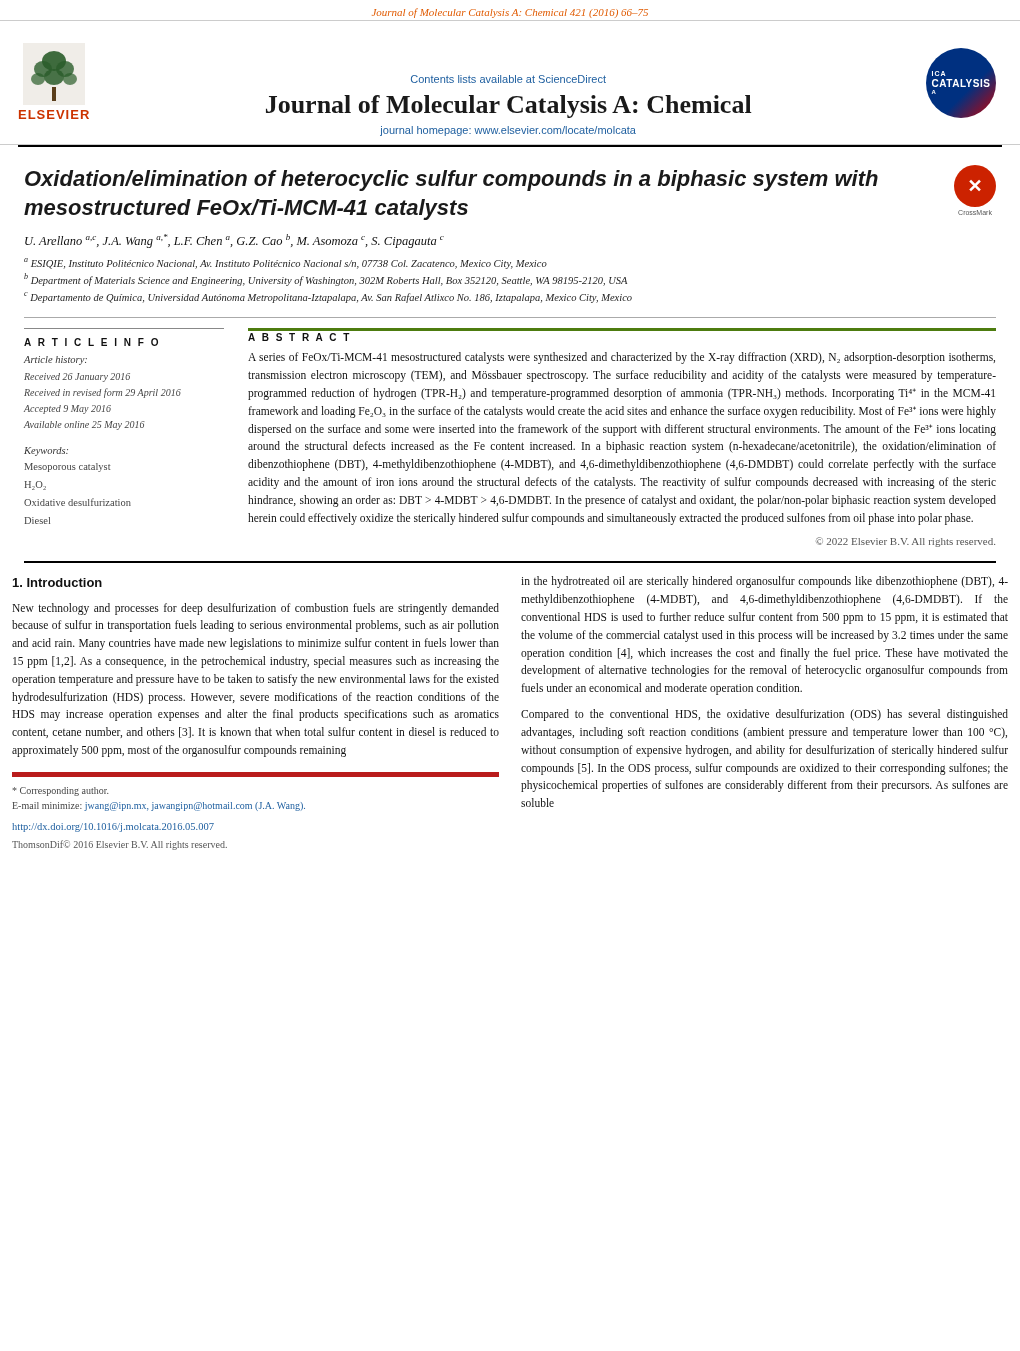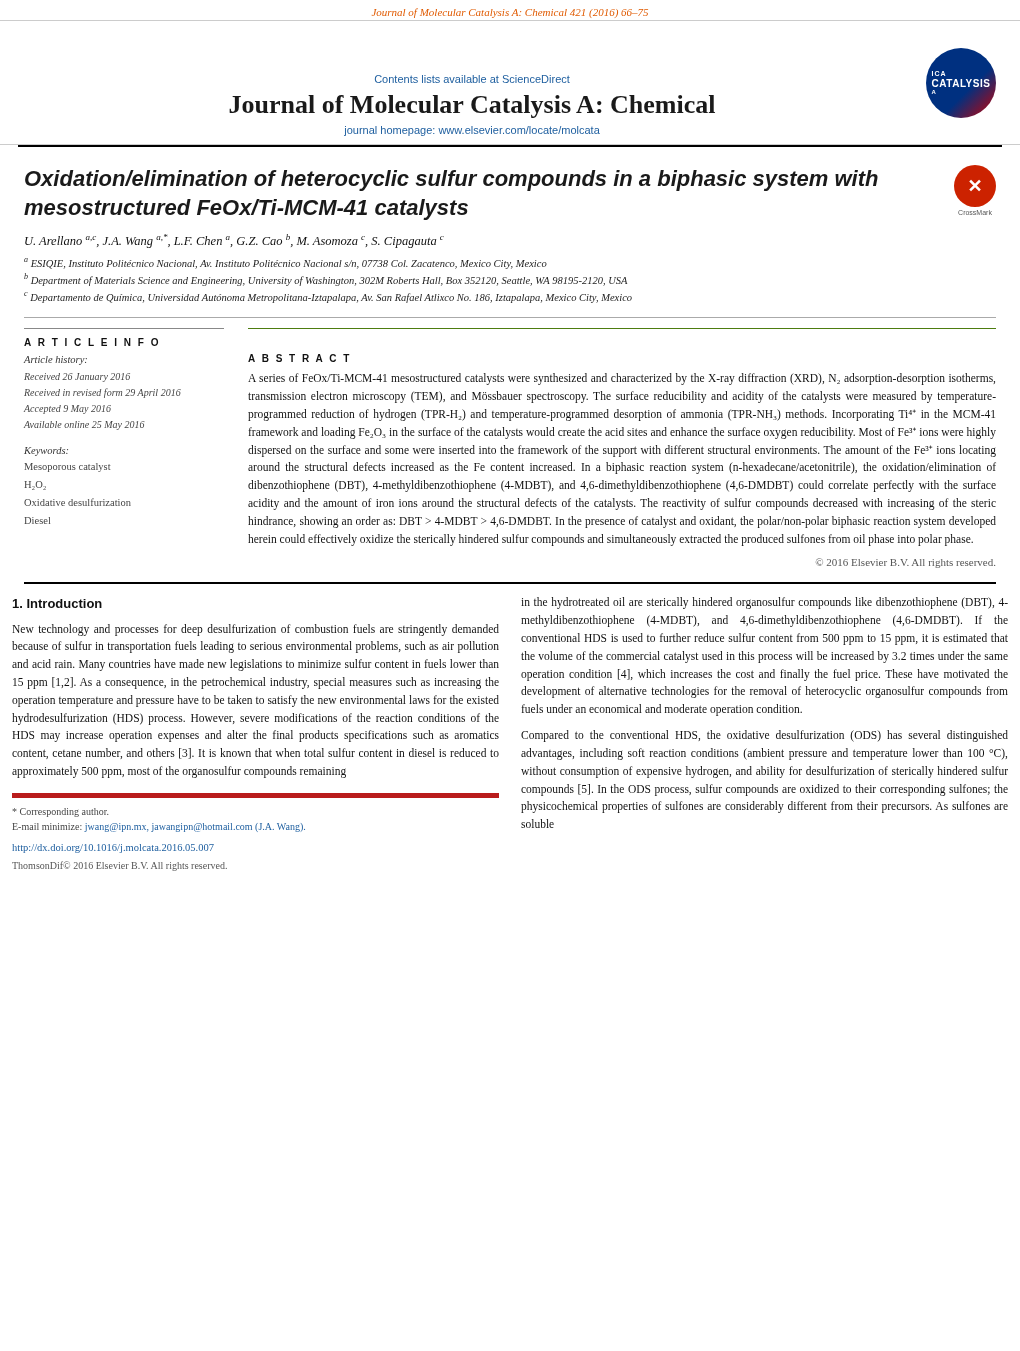--- a/index.html
+++ b/index.html
@@ -210,22 +210,22 @@
       margin-bottom: 2px;
     }
     .keyword-item {
       font-size: 10.5px;
       color: #444;
       line-height: 1.7;
     }
 
     
     .abstract-box {
-      border-top: 1px solid #4d7c0f;
-      padding-top: 24px;
+      border-top: 3px solid #4d7c0f;
+      padding-top: 1px;
     }
     .abstract-text {
       font-size: 11.5px;
       line-height: 1.55;
       color: #111;
       text-align: justify;
     }
     .copyright-line {
       font-size: 11px;
       color: #555;
@@ -293,20 +293,36 @@
 <body>
 
 <div class="page">
 
   <div class="journal-top-bar">
     <span>Journal of Molecular Catalysis A: Chemical 421 (2016) 66–75</span>
   </div>
 
   <div class="journal-header">
 
+    <div class="elsevier-logo">
+      <svg width="62" height="62" viewBox="0 0 62 62">
+        <rect width="62" height="62" fill="#f0ede8"></rect>
+        <g fill="#2a5c2a">
+
+          <ellipse cx="31" cy="18" rx="12" ry="10" opacity="0.9"></ellipse>
+          <ellipse cx="20" cy="26" rx="9" ry="8" opacity="0.8"></ellipse>
+          <ellipse cx="42" cy="26" rx="9" ry="8" opacity="0.8"></ellipse>
+          <ellipse cx="15" cy="36" rx="7" ry="6" opacity="0.7"></ellipse>
+          <ellipse cx="47" cy="36" rx="7" ry="6" opacity="0.7"></ellipse>
+          <ellipse cx="31" cy="34" rx="10" ry="8" opacity="0.85"></ellipse>
+          <rect x="29" y="44" width="4" height="14" fill="#5a3e1b"></rect>
+        </g>
+      </svg>
+      <div class="elsevier-text">ELSEVIER</div>
+    </div>
 
     <div class="journal-header-center">
       <div class="contents-line">
         <span>Contents lists available at</span>
         <span style="color:#2060a0;">ScienceDirect</span>
       </div>
       <div class="journal-title-main">Journal of Molecular Catalysis A: Chemical</div>
       <div class="journal-homepage">
         <span>journal homepage:</span>
         <span style="color:#2060a0;">www.elsevier.com/locate/molcata</span>
@@ -369,21 +385,21 @@
           <div class="keyword-item">H₂O₂</div>
           <div class="keyword-item">Oxidative desulfurization</div>
           <div class="keyword-item">Diesel</div>
         </div>
       </div>
 
       <div class="right-col">
         <div class="abstract-box">
           <div class="section-heading">A B S T R A C T</div>
           <div class="abstract-text">A series of FeOx/Ti-MCM-41 mesostructured catalysts were synthesized and characterized by the X-ray diffraction (XRD), N₂ adsorption-desorption isotherms, transmission electron microscopy (TEM), and Mössbauer spectroscopy. The surface reducibility and acidity of the catalysts were measured by temperature-programmed reduction of hydrogen (TPR-H₂) and temperature-programmed desorption of ammonia (TPR-NH₃) methods. Incorporating Ti⁴⁺ in the MCM-41 framework and loading Fe₂O₃ in the surface of the catalysts would create the acid sites and enhance the surface oxygen reducibility. Most of Fe³⁺ ions were highly dispersed on the surface and some were inserted into the framework of the support with different structural environments. The amount of the Fe³⁺ ions locating around the structural defects increased as the Fe content increased. In a biphasic reaction system (n-hexadecane/acetonitrile), the oxidation/elimination of dibenzothiophene (DBT), 4-methyldibenzothiophene (4-MDBT), and 4,6-dimethyldibenzothiophene (4,6-DMDBT) could correlate perfectly with the surface acidity and the amount of iron ions around the structural defects of the catalysts. The reactivity of sulfur compounds decreased with increasing of the steric hindrance, showing an order as: DBT &gt; 4-MDBT &gt; 4,6-DMDBT. In the presence of catalyst and oxidant, the polar/non-polar biphasic reaction system developed herein could effectively oxidize the sterically hindered sulfur compounds and simultaneously extracted the produced sulfones from oil phase into polar phase.</div>
-          <div class="copyright-line">© 2016 Elsevier B.V. All rights reserved.</div>
+          <div class="copyright-line">© 2022 Elsevier B.V. All rights reserved.</div>
         </div>
       </div>
     </div>
 
   </div>
 
   <hr class="main-divider">
 
   <div class="body-section">
     <div class="body-two-col">

